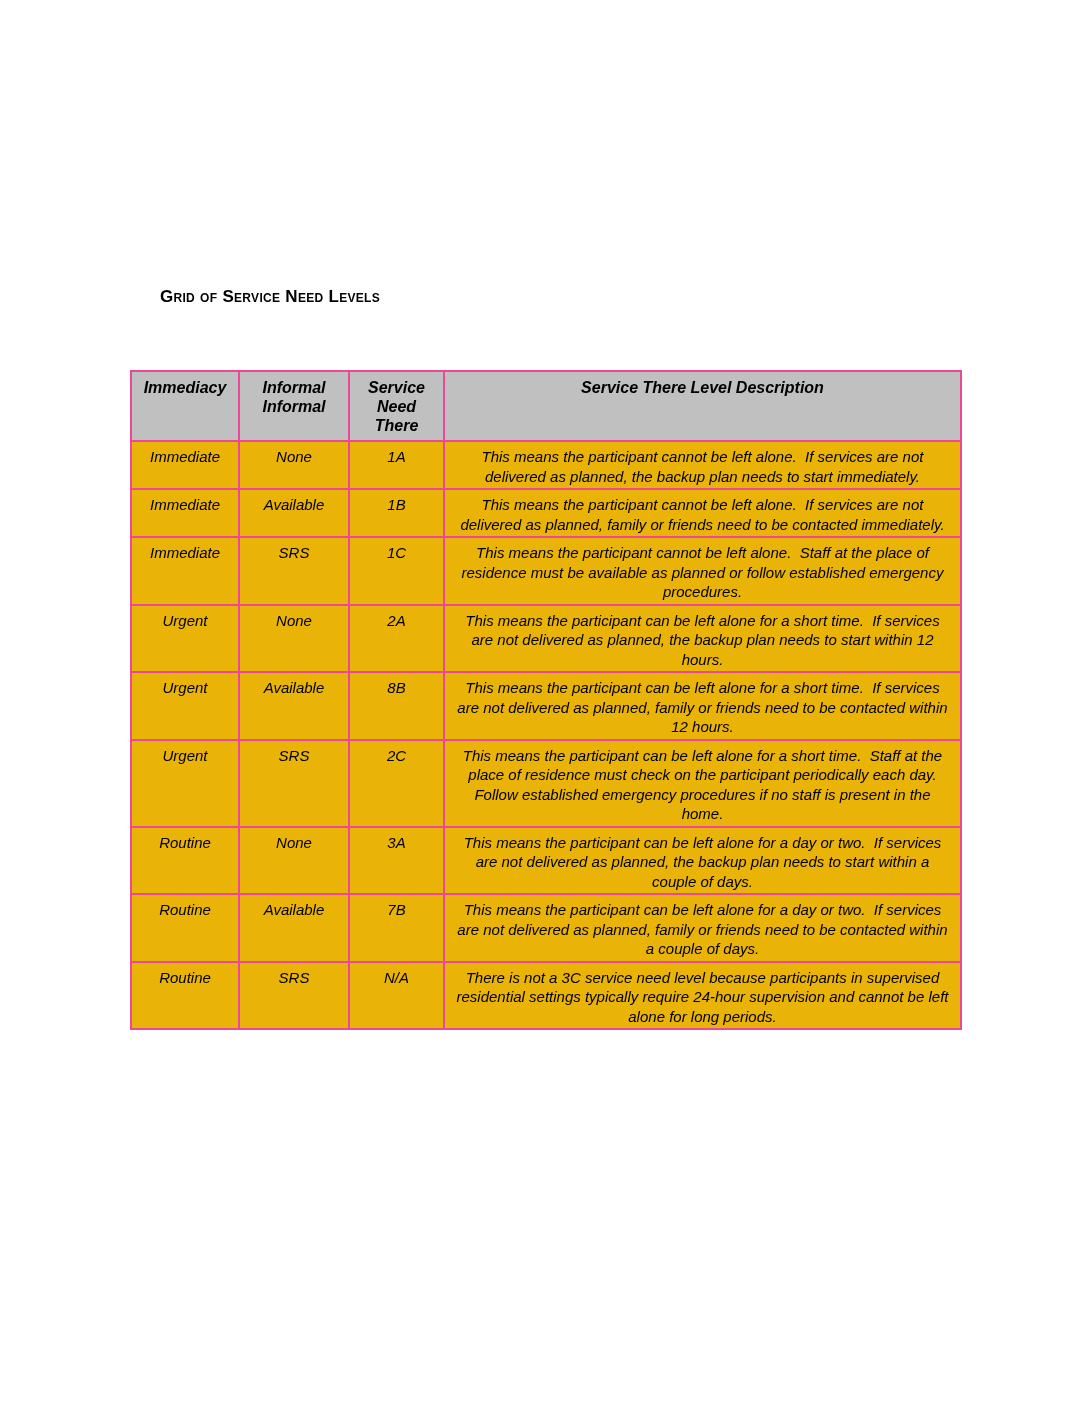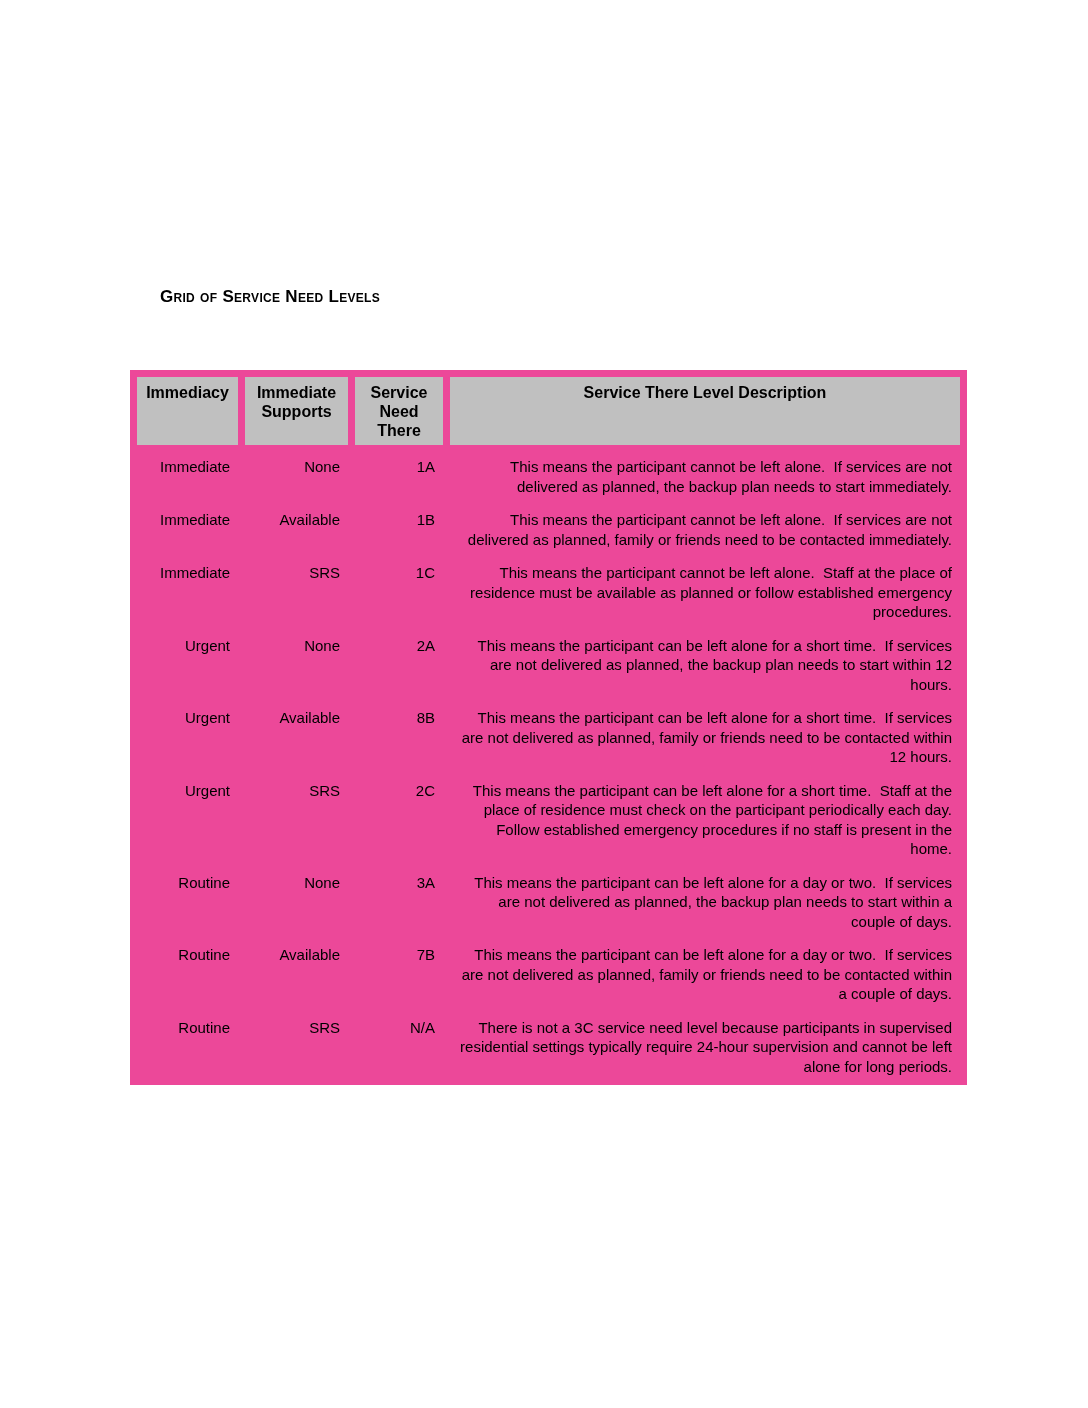--- a/index.html
+++ b/index.html
@@ -29,40 +29,41 @@
   table.grid {
     position: absolute;
     left: 130px;
     top: 370px;
     width: 830px;
     border-collapse: collapse;
     table-layout: fixed;
     border: 2px solid #000000;
   }
   table.grid th, table.grid td {
-    border: 7px solid #ec4899;
+    border: 2px solid #ec4899;
     vertical-align: top;
     word-wrap: break-word;
+    font-style: italic;
   }
   table.grid th {
     background: #c0c0c0;
     font-size: 16px;
     font-weight: bold;
     text-align: center;
     padding: 6px 4px 4px 4px;
     line-height: 19px;
     height: 58px;
   }
   table.grid td {
     font-size: 15px;
     line-height: 19.5px;
     padding: 5px 8px 2px 8px;
-    text-align: right;
+    text-align: center;
     white-space: pre-wrap;
-    background: #ec4899;
+    background: #eab308;
   }
   col.c-immediacy { width: 108px; }
   col.c-supports  { width: 110px; }
   col.c-level     { width: 95px;  }
   col.c-desc      { width: 517px; }
 </style>
 </head>
 <body>
 
 <div class="page">
@@ -72,21 +73,21 @@
   <table class="grid">
     <colgroup>
       <col class="c-immediacy">
       <col class="c-supports">
       <col class="c-level">
       <col class="c-desc">
     </colgroup>
     <thead>
       <tr>
         <th>Immediacy</th>
-        <th>Immediate Supports</th>
+        <th>Informal Informal</th>
         <th>Service Need There</th>
         <th>Service There Level Description</th>
       </tr>
     </thead>
     <tbody id="table-body">
         <tr>
           <td>Immediate</td>
           <td>None</td>
           <td>1A</td>
           <td>This means the participant cannot be left alone.  If services are not delivered as planned, the backup plan needs to start immediately.</td>

